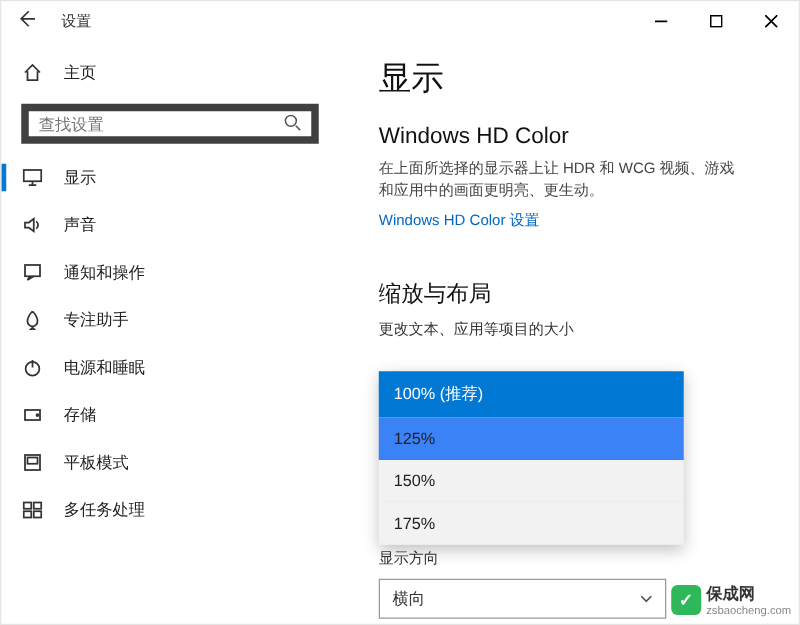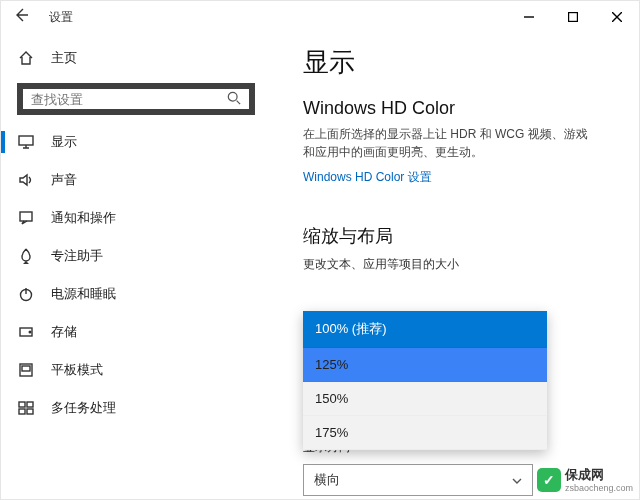--- a/index.html
+++ b/index.html
@@ -175,21 +175,21 @@
     <div class="main">
       <div class="page-title">显示</div>
 
       <div class="section-title">Windows HD Color</div>
       <div class="section-desc">在上面所选择的显示器上让 HDR 和 WCG 视频、游戏和应用中的画面更明亮、更生动。</div>
       <a class="link">Windows HD Color 设置</a>
 
       <div class="section-title" style="margin-top:14px">缩放与布局</div>
       <div class="sub-label">更改文本、应用等项目的大小</div>
 
-      <div class="dropdown" style="top:278px">
+      <div class="dropdown" style="top:264px">
         <div class="dropdown-item selected">100% (推荐)</div>
         <div class="dropdown-item hover">125%</div>
         <div class="dropdown-item">150%</div>
         <div class="dropdown-item">175%</div>
       </div>
 
       <div style="height:150px"></div>
 
       <div class="sub-label">显示方向</div>
       <div class="select-box">

